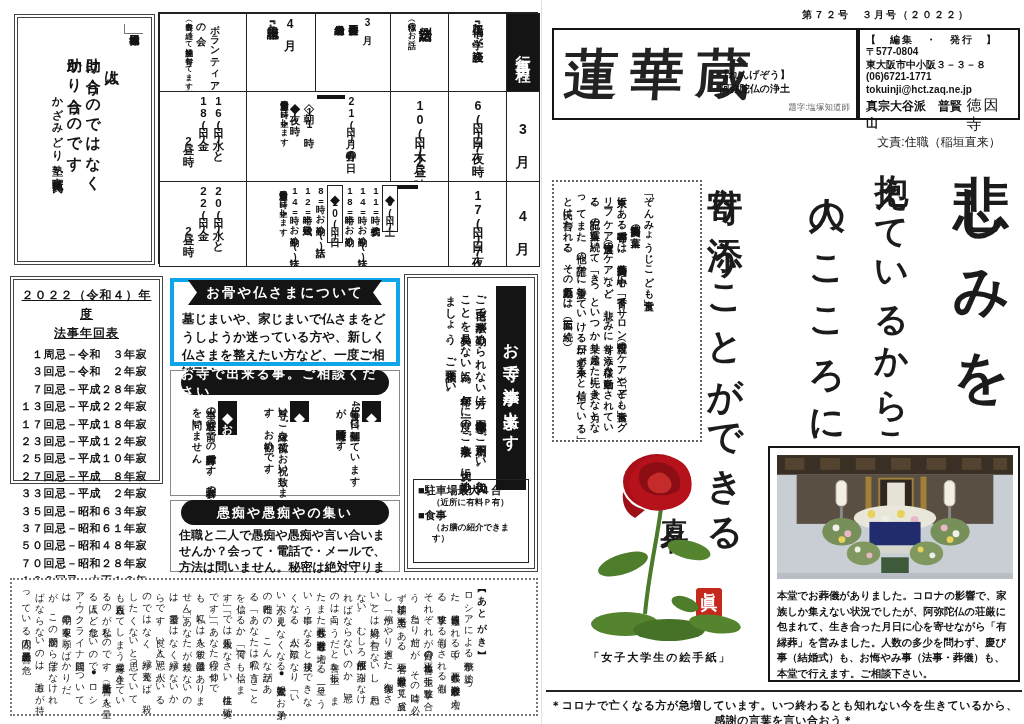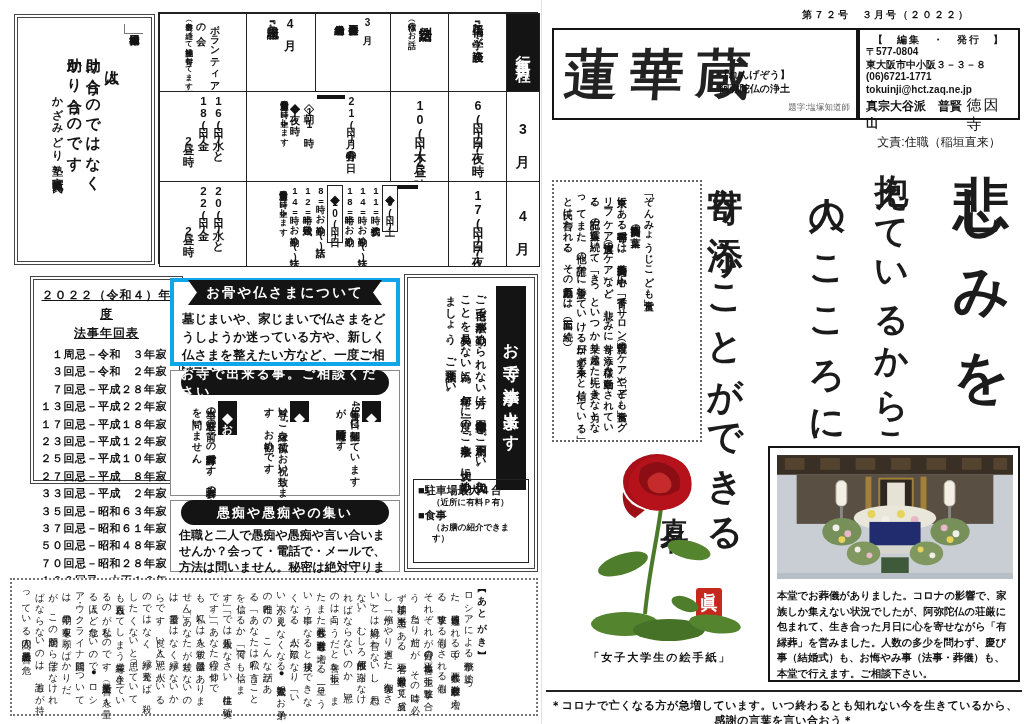--- a/index.html
+++ b/index.html
@@ -30,21 +30,21 @@
   .cell .vu,.cell .v{font-weight:700;}
   .c-title{background:#141414 !important;align-items:center;}
   .c-title .v{color:#fff;font-size:15px;letter-spacing:5px;line-height:26px;}
   .hd{font-size:11px;}
   .entry{display:block;}
   .bar{display:inline-block;background:#141414;color:#fff;padding:2px 1px;}
   .boxedd{display:inline-block;border:1px solid #222;padding:1px 0;}
   .smallnote{display:block;font-size:8px;font-weight:700;line-height:1.25;}
 
   
-  #nenkai{left:10px;top:276px;width:153px;height:208px;border:4px double #444;padding:6px 6px;background:#fff;margin-left:20px;}
+  #nenkai{left:10px;top:276px;width:153px;height:208px;border:4px double #444;padding:6px 6px;background:#fff;}
   #nenkai .t{font-size:12px;font-weight:700;text-align:center;text-decoration:underline;letter-spacing:1px;line-height:19px;}
   #nenkai .rows{margin-top:3px;text-align:right;padding-right:6px;}
   #nenkai .row{font-size:11px;font-weight:700;line-height:17.4px;letter-spacing:0.5px;}
 
   
   .centersec{left:170px;width:230px;background:#fff;}
   #okotsu{top:278px;height:88px;border:4px solid #0ea5e9;}
   .ribbon{position:absolute;top:-2px;left:14px;right:14px;height:25px;background:#141414;color:#fff;
       display:flex;align-items:center;justify-content:center;font-size:13.5px;font-weight:700;letter-spacing:2px;
       clip-path:polygon(0 0,100% 0,calc(100% - 9px) 50%,100% 100%,0 100%,9px 50%);}
@@ -78,21 +78,21 @@
 
   
   #issue{left:750px;top:8px;width:272px;font-size:10px;font-weight:600;letter-spacing:2px;text-align:center;}
   #masthead{left:552px;top:28px;width:306px;height:92px;border:2.5px solid #141414;background:#fff;}
   #masthead .big{position:absolute;left:10px;top:6px;font-family:"Liberation Serif",serif;font-weight:700;
       font-size:54px;letter-spacing:12px;line-height:78px;color:#222;transform:skewX(-4deg);}
   #masthead .kana{position:absolute;right:66px;top:38px;font-size:10px;font-weight:700;}
   #masthead .sub{position:absolute;right:66px;top:52px;font-size:10px;font-weight:700;}
   #masthead .daiji{position:absolute;right:6px;bottom:4px;font-size:8.5px;color:#666;}
   #pubbox{left:858px;top:28px;width:162px;height:92px;border:2.5px solid #141414;padding:3px 6px;background:#fff;}
-  #pubbox .ph{font-size:10px;font-weight:700;text-align:center;letter-spacing:2px;line-height:13px;}
+  #pubbox .ph{font-size:10px;font-weight:700;text-align:left;letter-spacing:2px;line-height:13px;}
   #pubbox .pl{font-size:10px;font-weight:700;line-height:12.5px;}
   #pubbox .temple-line{display:flex;align-items:baseline;gap:4px;}
   #pubbox .sect{font-size:12px;font-weight:700;}
   #pubbox .temple{font-size:15px;font-weight:400;letter-spacing:2px;}
   #pubbox .editor{font-size:12px;font-weight:400;text-align:center;}
 
   .callig{position:absolute;font-family:"Liberation Serif",serif;font-weight:700;color:#1b1b1b;}
   #cal1{left:944px;top:130px;font-size:56px;letter-spacing:18px;}
   #cal2{left:868px;top:148px;font-size:34px;letter-spacing:4px;}
   #cal3{left:802px;top:170px;font-size:36px;letter-spacing:10px;}

